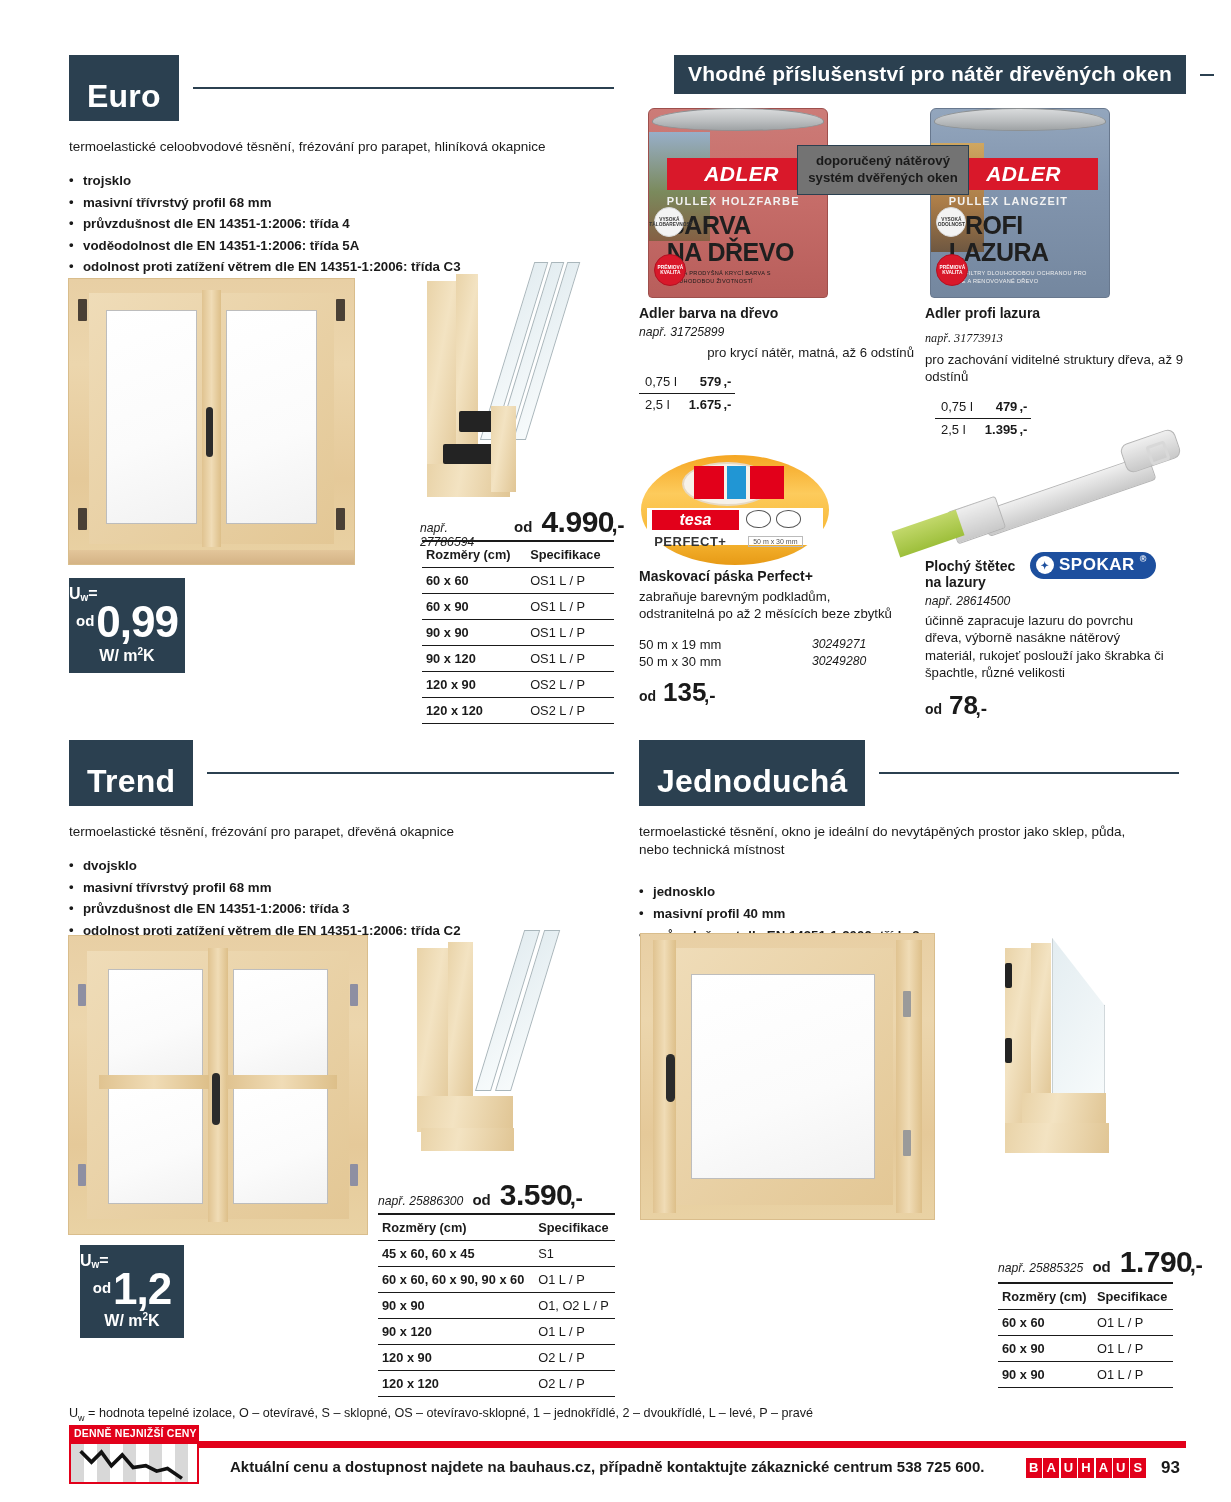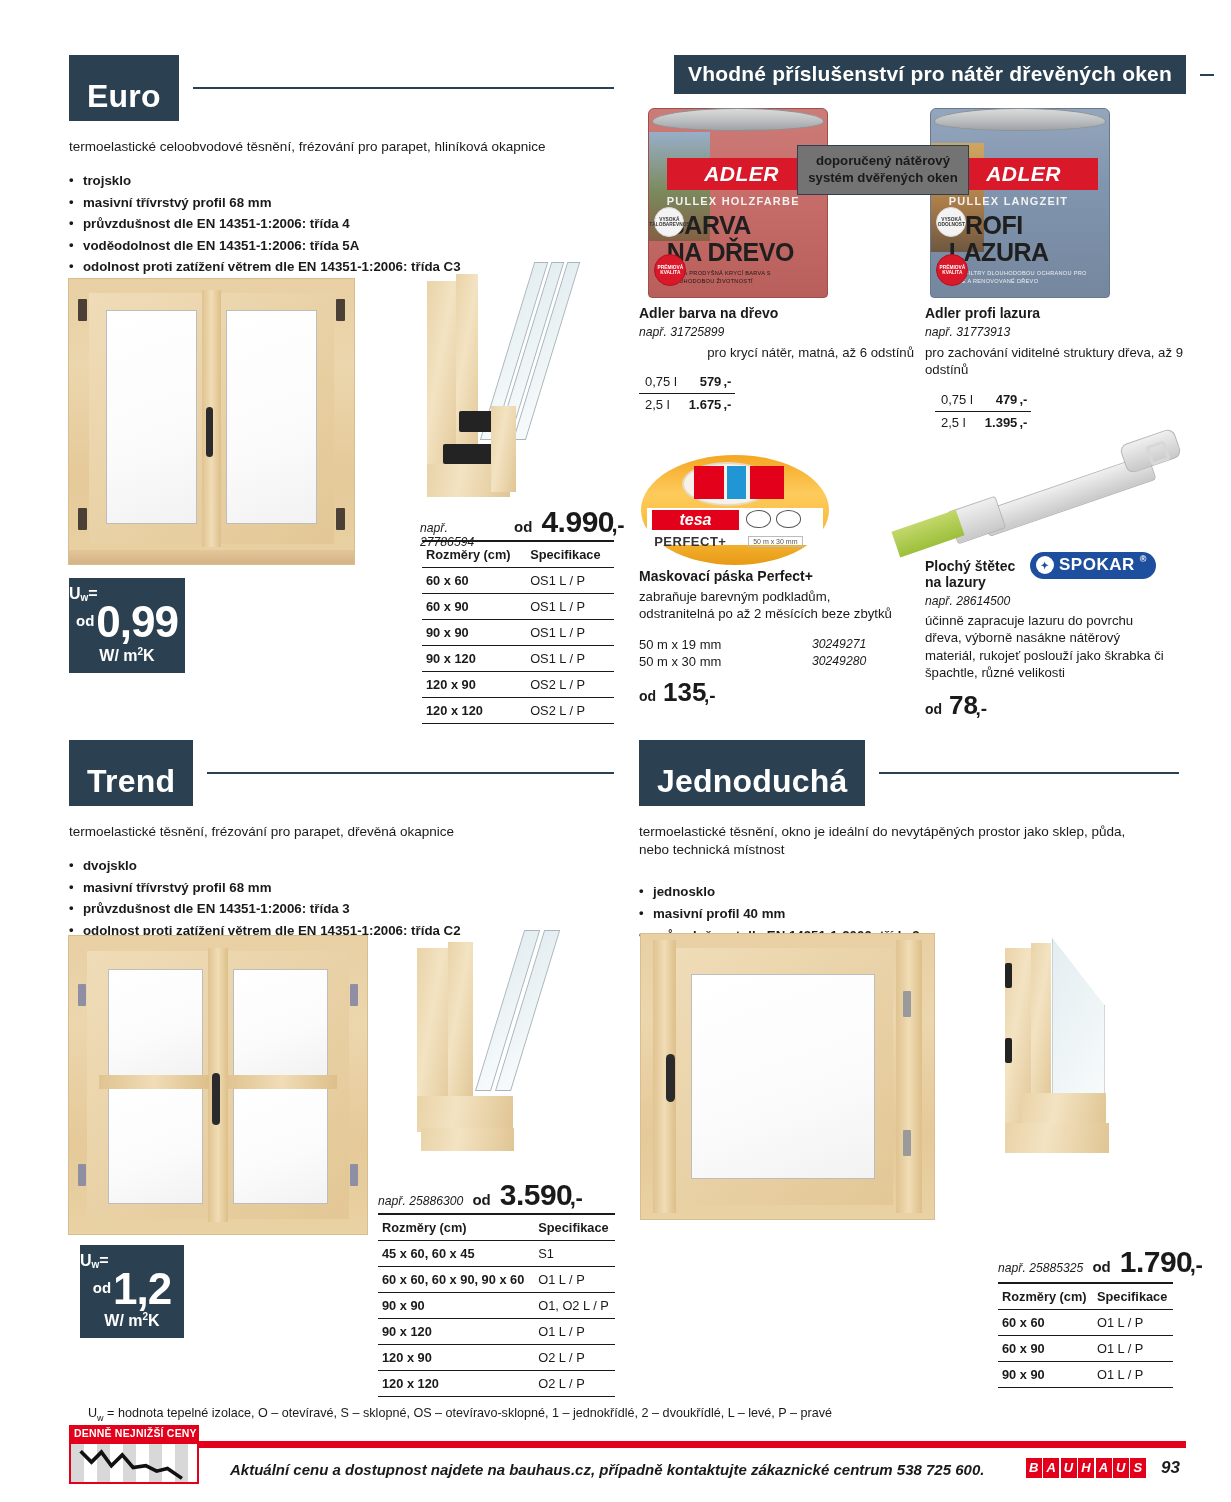--- a/index.html
+++ b/index.html
@@ -85,24 +85,24 @@
   .od-price .num .dash { position:absolute; right:-9px; bottom:1px; font-size:19px; }
 
   
   .callout {
     position:absolute; background:#737373; border:1.5px solid #2b4050;
     padding:7px 10px 8px 10px; text-align:center;
     font-size:13.2px; font-weight:bold; line-height:1.25; color:#1a1a1a;
   }
 
   
-  .legend { font-size:12.6px;margin-left:19px; }
+  .legend { font-size:12.6px; }
   .legend sub { font-size:9px; }
   .red-rule { height:7px; background:#e2001a; }
-  .foot-row { display:flex; align-items:flex-end;font-style:italic; }
+  .foot-row { display:flex; align-items:flex-start; }
   .foot-text { font-size:15px; font-weight:bold; }
   .bh-logo { display:flex; }
   .bh-logo span {
     background:#e2001a; color:#fff; font-weight:bold; font-size:13px;
     padding:3px 3px 4px 3px; margin-right:1.5px; line-height:1; letter-spacing:.5px;
   }
   .page-no { font-size:17px; font-weight:bold; margin-left:14px; }
   .dnc {
     position:absolute; width:130px;
   }
@@ -333,21 +333,21 @@
       <tr>
         <td class="v">2,5 l</td>
         <td class="p"><span>1.675</span><span class="dash">,-</span></td>
       </tr>
     </tbody>
       </table>
   </div>
 
   <div style="position:absolute;left:925px;top:305px;width:265px;">
     <div class="p-title">Adler profi lazura</div>
-    <div class="ref" style="margin-top:4px;">např. 31773913</div>
+    <div class="ref" style="margin-top:10px;font-family:Liberation Serif, serif;">např. 31773913</div>
     <div class="p-desc" style="margin-top:5px;">pro zachování viditelné struktury dřeva, až 9 odstínů</div>
     <table class="vol-table" style="margin-left:10px;">
       <tbody>
           <tr class="first">
         <td class="v">0,75 l</td>
         <td class="p"><span>479</span><span class="dash">,-</span></td>
       </tr>
       <tr>
         <td class="v">2,5 l</td>
         <td class="p"><span>1.395</span><span class="dash">,-</span></td>

